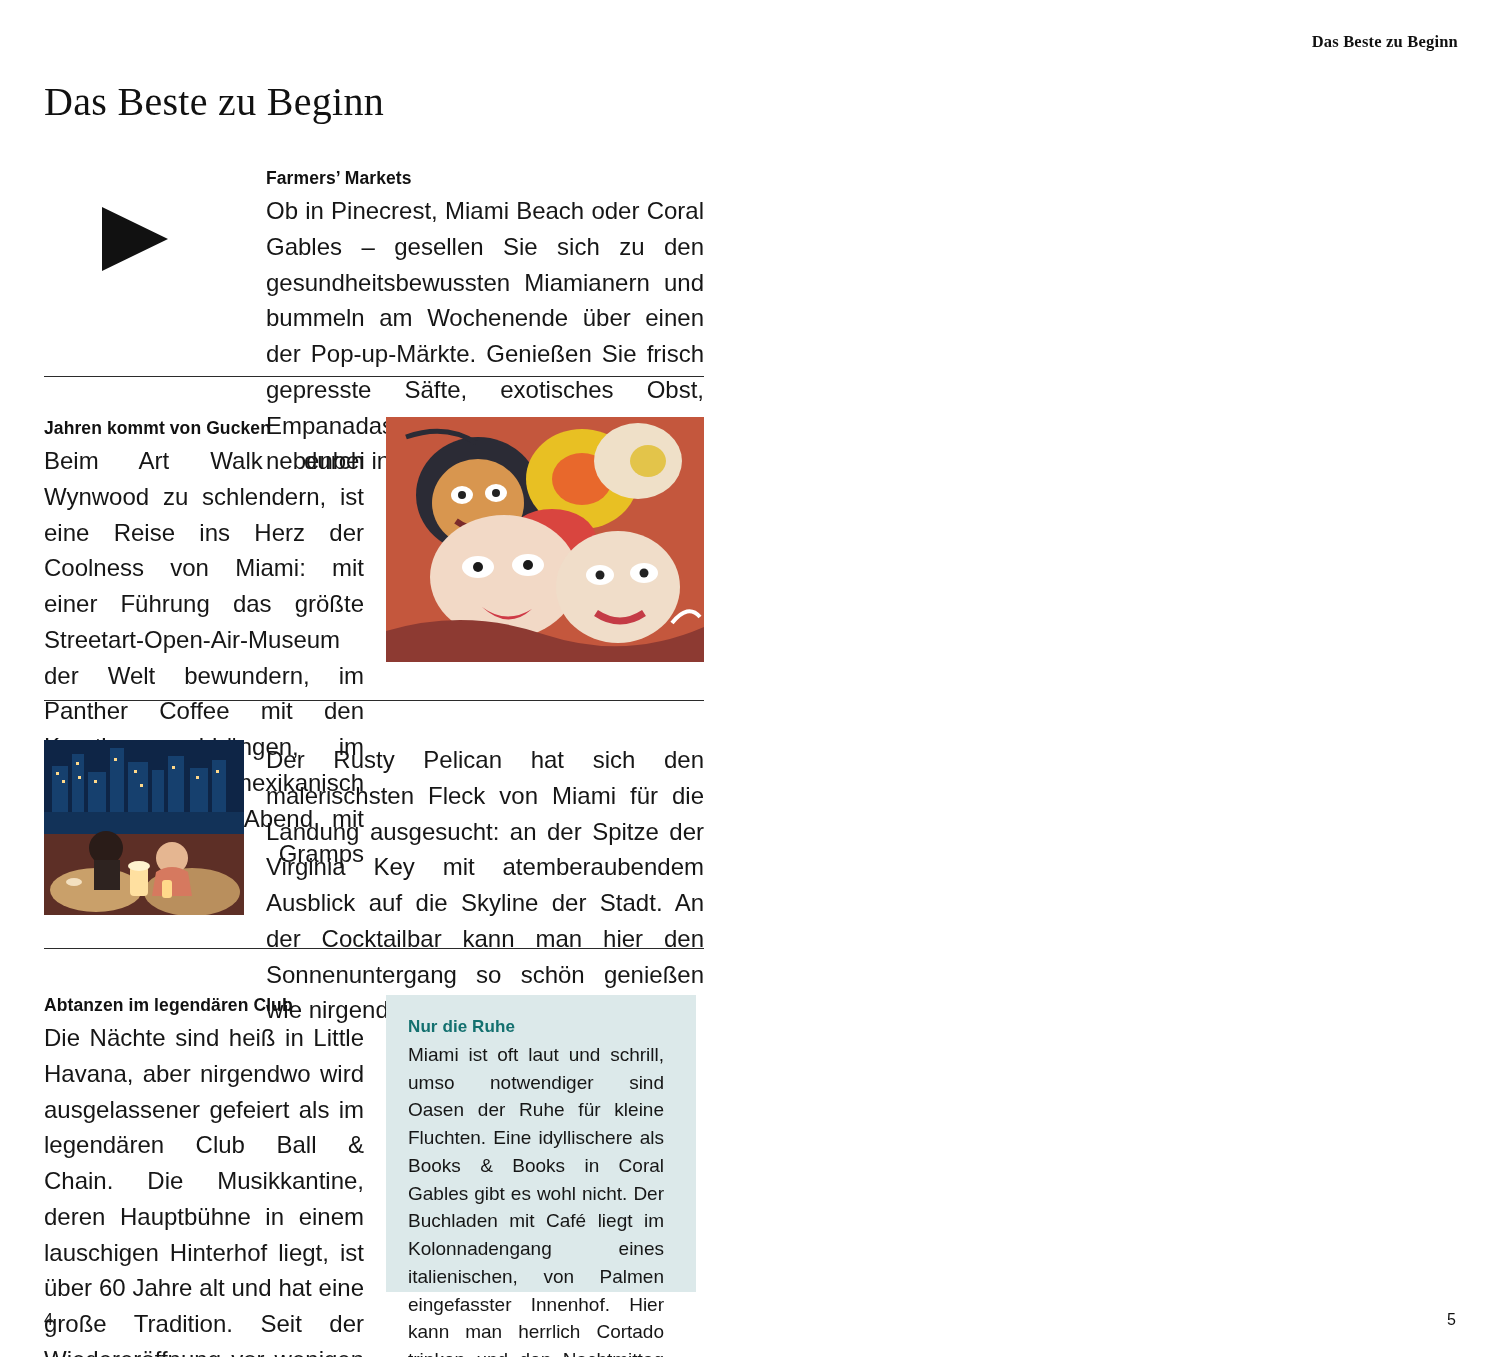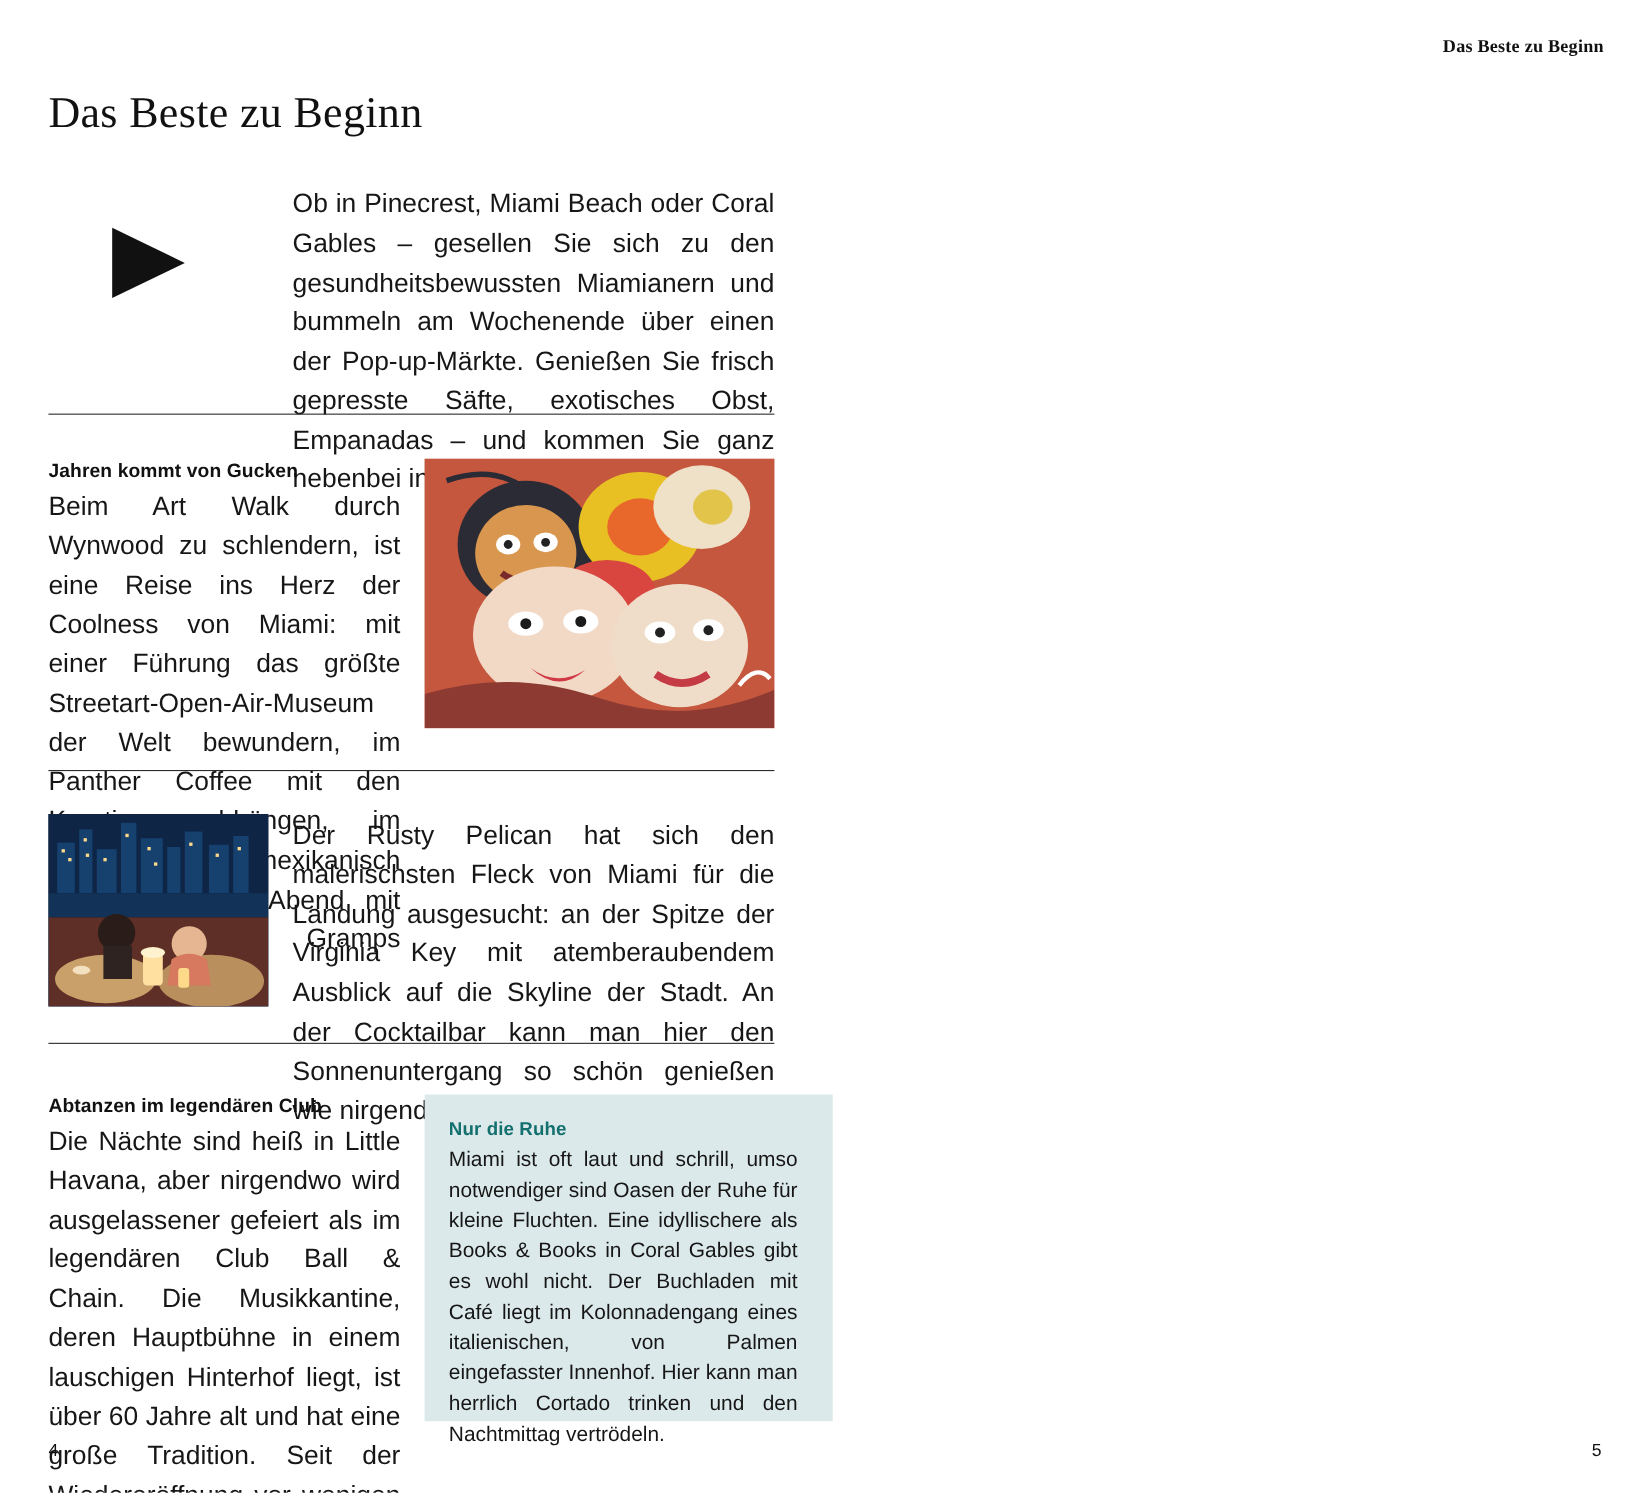--- a/index.html
+++ b/index.html
@@ -125,21 +125,21 @@
   #abtanzen {
     position: absolute;
     left: 44px;
     top: 995px;
     width: 320px;
   }
   #ruhe-box {
     position: absolute;
     left: 386px;
     top: 995px;
-    width: 371px;
+    width: 310px;
     height: 297px;
     background: #dce9ea;
     box-sizing: border-box;
     padding: 22px 32px 16px 22px;
   }
   #ruhe-box .blk-title {
     color: #13706f;
     font-size: 17px;
   }
   #ruhe-box .blk-body {
@@ -162,20 +162,21 @@
 
 <div class="page">
 
   <div class="col-left">
 
     <div class="main-title">Das Beste zu Beginn</div>
 
     <div id="arrow-marker"></div>
 
     <div id="farmers-markets">
+      <div class="blk-title">Farmers’ Markets</div>
       <div class="blk-body">Ob in Pinecrest, Miami Beach oder Coral Gables – gesellen Sie sich zu den gesundheitsbewussten Miamianern und bummeln am Wochenende über einen der Pop-up-Märkte. Genießen Sie frisch gepresste Säfte, exotisches Obst, Empanadas – und kommen Sie ganz nebenbei in Kontakt mit Locals!</div>
     </div>
 
     <div class="rule rule-l1"></div>
 
     <div id="kunst">
       <div class="blk-title">Jahren kommt von Gucken</div>
       <div class="blk-body">Beim Art Walk durch Wynwood zu schlendern, ist eine Reise ins Herz der Coolness von Miami: mit einer Führung das größte Streetart-Open-Air-Museum der Welt bewundern, im Panther Coffee mit den Kreativen abhängen, im Beste Taco mexikanisch essen und den Abend mit Livemusik im Gramps beschließen.</div>
     </div>
 

